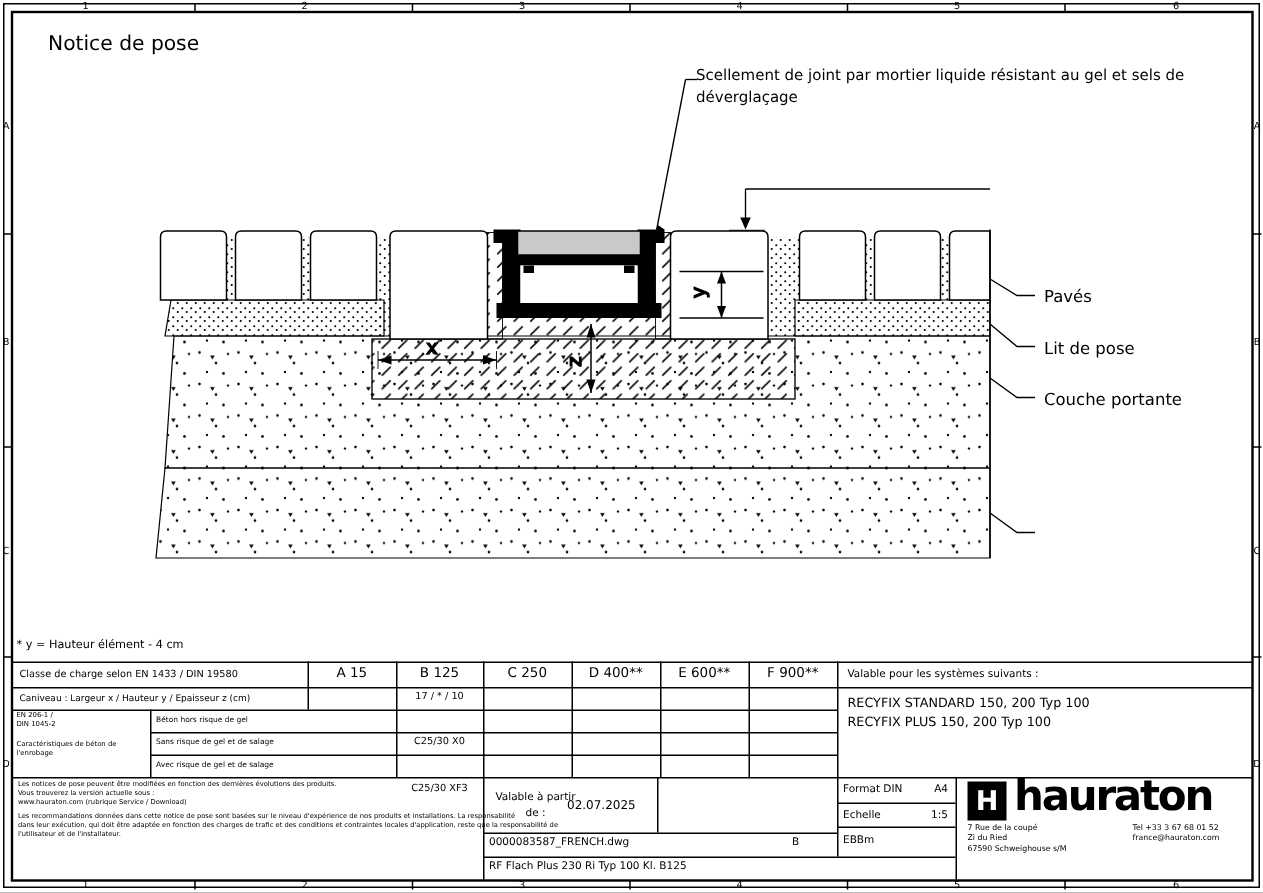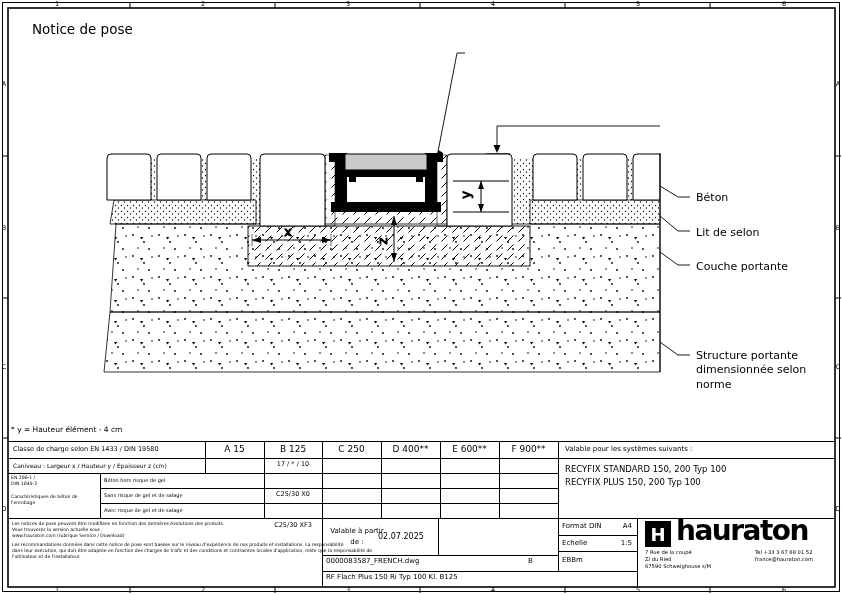--- a/index.html
+++ b/index.html
@@ -179,24 +179,24 @@
   <span class="gl" style="left:0;top:224px;width:8px">B</span>
   <span class="gl" style="left:0;top:363px;width:8px">C</span>
   <span class="gl" style="left:0;top:505px;width:8px">D</span>
   <span class="gl" style="left:834px;top:80px;width:8px">A</span>
   <span class="gl" style="left:834px;top:224px;width:8px">B</span>
   <span class="gl" style="left:834px;top:363px;width:8px">C</span>
   <span class="gl" style="left:834px;top:505px;width:8px">D</span>
 
   <div class="t" style="left:32px;top:21px;font-size:13.5px">Notice de pose</div>
 
-  <div class="t" style="left:696px;top:191px;font-size:11px">Béton</div>
-  <div class="t" style="left:696px;top:226px;font-size:11px">Lit de selon</div>
+  <div class="t w" style="left:464px;top:43px;width:374px;font-size:10px;line-height:1.5">Scellement de joint par mortier liquide résistant au gel et sels de déverglaçage</div>
+  <div class="t" style="left:696px;top:191px;font-size:11px">Pavés</div>
+  <div class="t" style="left:696px;top:226px;font-size:11px">Lit de pose</div>
   <div class="t" style="left:696px;top:260px;font-size:11px">Couche portante</div>
-  <div class="t w" style="left:696px;top:349px;width:122px;font-size:11px;line-height:1.3">Structure portante dimensionnée selon norme</div>
   <div class="t" style="left:11px;top:425px;font-size:7.5px">* y = Hauteur élément - 4 cm</div>
 
   <div class="hl" style="left:8px;top:441px;width:827px"></div>
   <div class="hl" style="left:8px;top:458px;width:827px"></div>
   <div class="hl" style="left:8px;top:473px;width:550px"></div>
   <div class="hl" style="left:100px;top:488px;width:458px"></div>
   <div class="hl" style="left:100px;top:503px;width:458px"></div>
   <div class="hl" style="left:8px;top:518px;width:827px"></div>
   <div class="hl" style="left:322px;top:555px;width:236px"></div>
   <div class="hl" style="left:558px;top:535px;width:79px"></div>
@@ -244,21 +244,21 @@
 
   <div class="t w c" style="left:326px;top:526px;width:62px;font-size:7px;line-height:1.6">Valable à partir de :</div>
   <div class="t" style="left:378px;top:532px;font-size:8px">02.07.2025</div>
   <div class="t" style="left:562px;top:522px;font-size:7px">Format DIN</div>
   <div class="t r" style="left:606px;top:522px;width:26px;font-size:7px">A4</div>
   <div class="t" style="left:562px;top:539px;font-size:7px">Echelle</div>
   <div class="t r" style="left:606px;top:539px;width:26px;font-size:7px">1:5</div>
   <div class="t" style="left:562px;top:556px;font-size:7px">EBBm</div>
   <div class="t" style="left:326px;top:557px;font-size:7px">0000083587_FRENCH.dwg</div>
   <div class="t" style="left:528px;top:557px;font-size:7px">B</div>
-  <div class="t" style="left:326px;top:573px;font-size:7px">RF Flach Plus 150 Ri Typ 100 Kl. B125</div>
+  <div class="t" style="left:326px;top:573px;font-size:7px">RF Flach Plus 230 Ri Typ 100 Kl. B125</div>
 
   <div class="logo-box" style="left:645px;top:521px;width:26px;height:26px;font-size:18px">H</div>
   <div class="brand t" style="left:676px;top:514px;font-size:28px">hauraton</div>
   <div class="t" style="left:645px;top:549px;font-size:5.2px">7 Rue de la coupé</div>
   <div class="t" style="left:645px;top:556px;font-size:5.2px">Zi du Ried</div>
   <div class="t" style="left:645px;top:563px;font-size:5.2px">67590 Schweighouse s/M</div>
   <div class="t" style="left:755px;top:549px;font-size:5.2px">Tel +33 3 67 68 01 52</div>
   <div class="t" style="left:755px;top:556px;font-size:5.2px">france@hauraton.com</div>
 
 </div>

